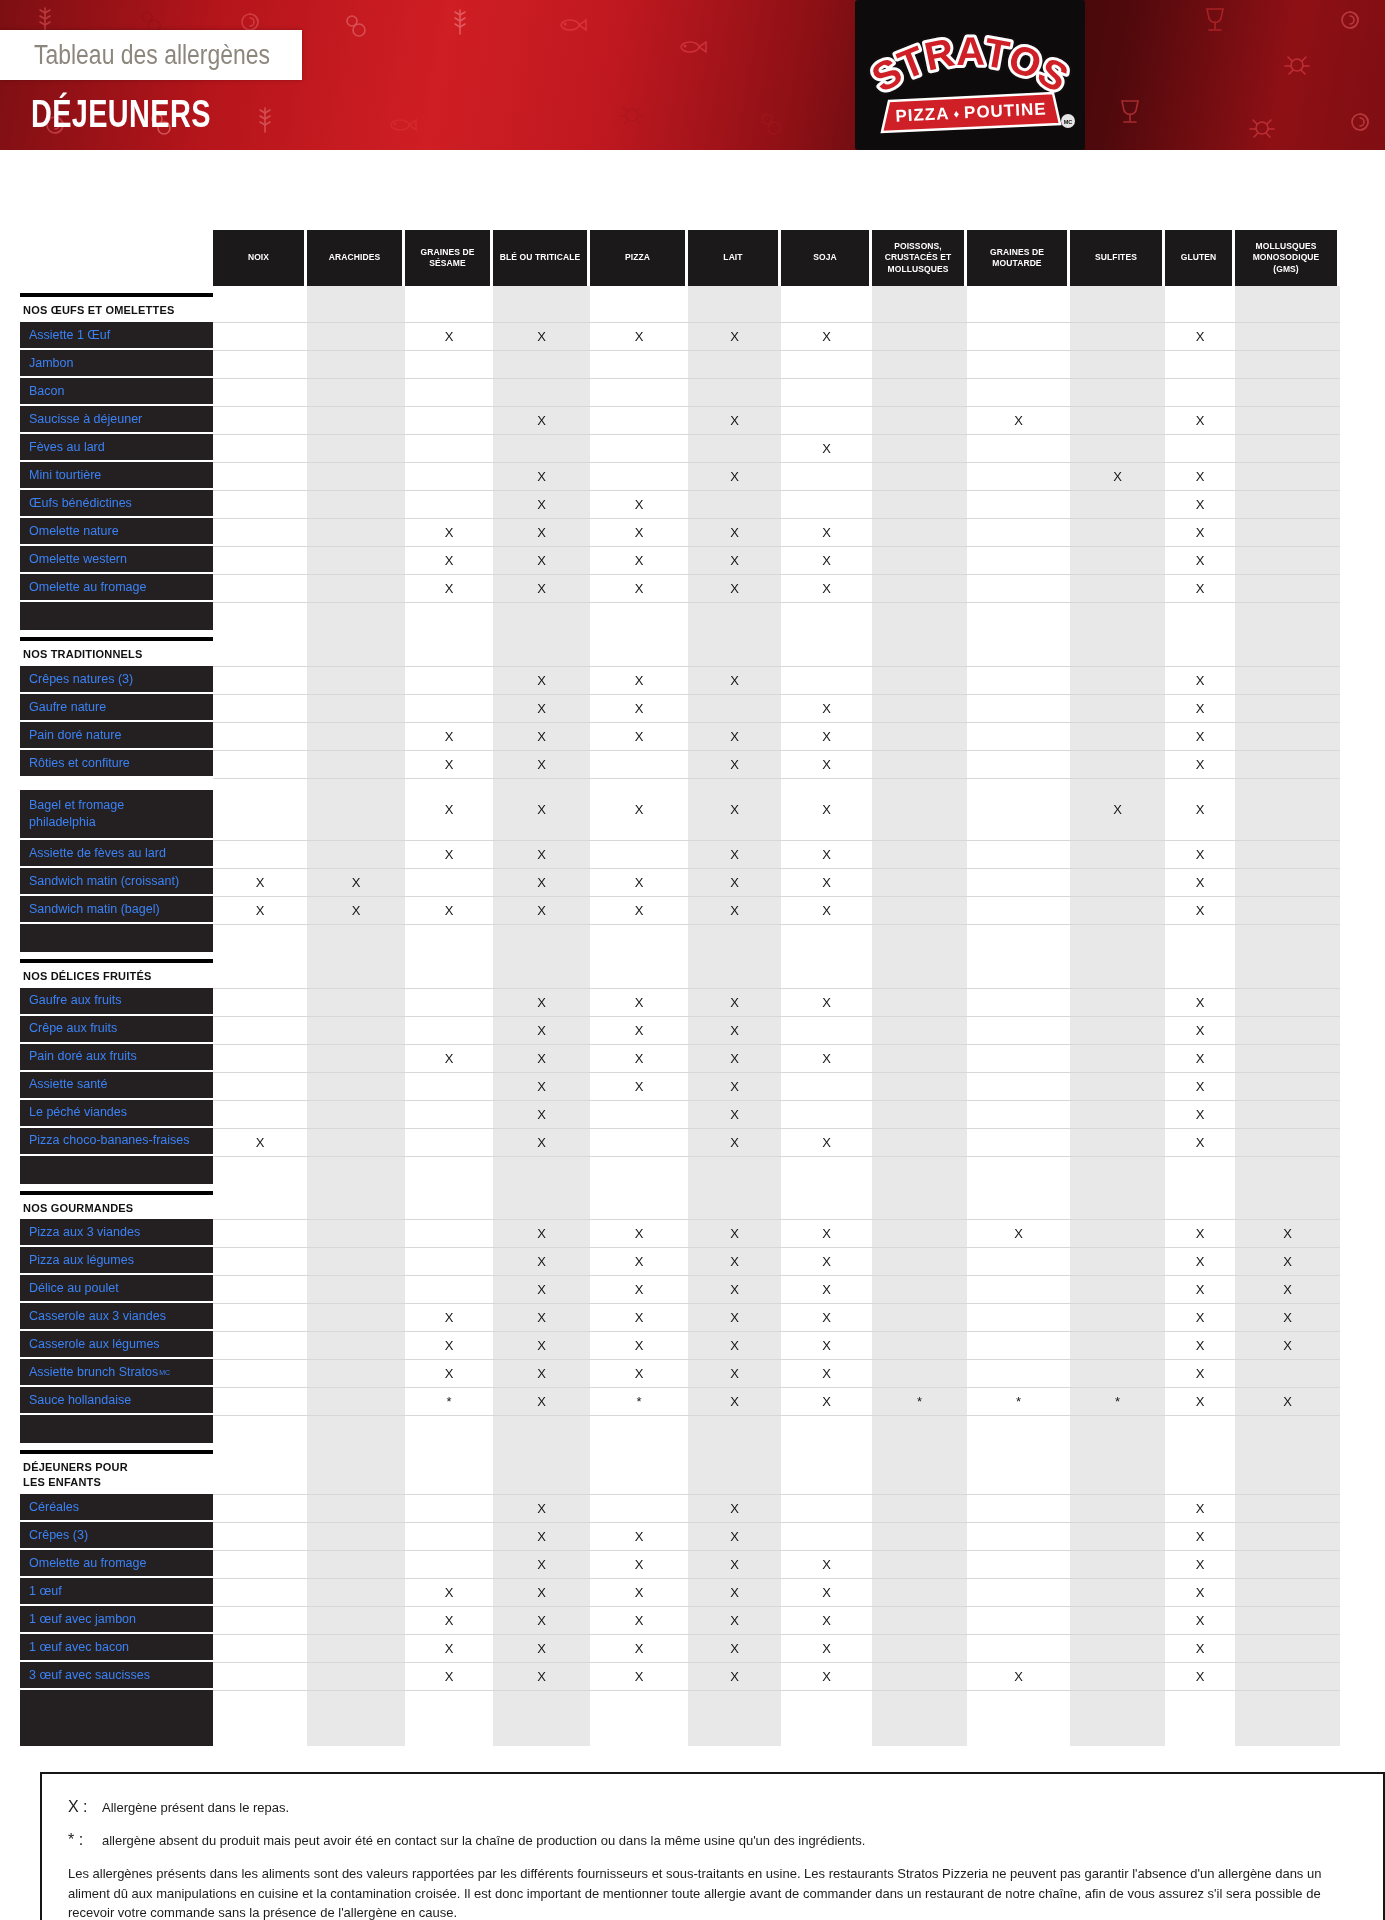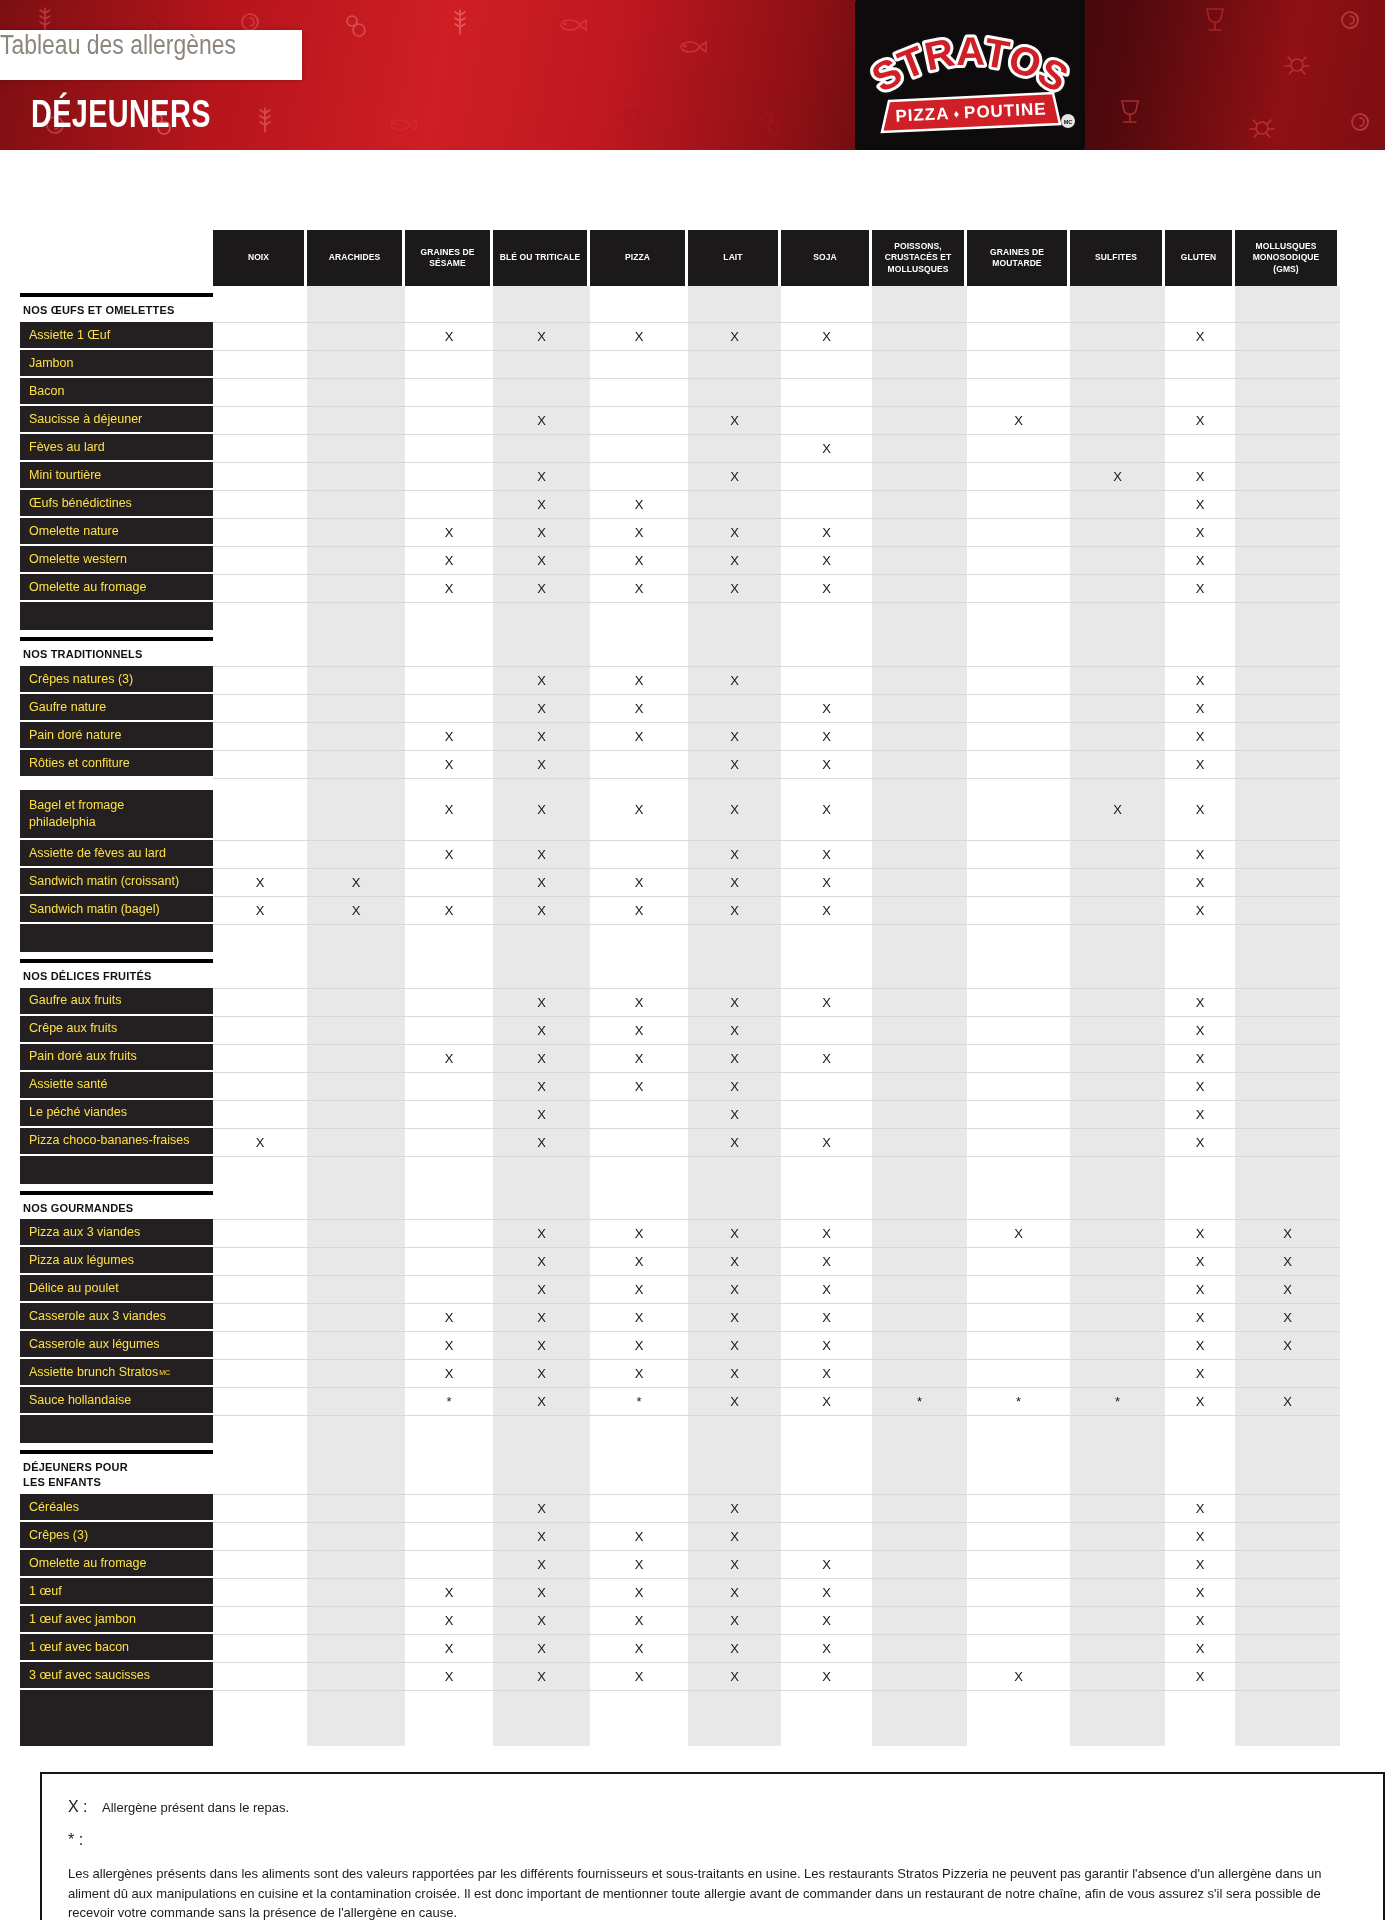--- a/index.html
+++ b/index.html
@@ -2,36 +2,36 @@
 <html><head>
 <meta charset="utf-8">
 <style>
   html,body{margin:0;padding:0;background:#fff;}
   body{width:1385px;height:1920px;font-family:"Liberation Sans",sans-serif;color:#111;position:relative;}
 
   
   .banner{position:relative;width:1385px;height:150px;overflow:hidden;
     background:linear-gradient(100deg,#7c0f13 0%,#b5151b 16%,#cf1e24 32%,#c01820 44%,#8c1015 58%,#40090b 72%,#4f090c 80%,#8e1015 92%,#7f0e12 100%);}
   .pattern{position:absolute;left:0;top:0;width:1385px;height:150px;}
-  .title-box{position:absolute;left:0;top:30px;width:302px;height:50px;background:#fff;display:flex;align-items:flex-start;box-sizing:border-box;box-shadow:0 0 4px rgba(0,0,0,.25);}
+  .title-box{position:absolute;left:0;top:30px;width:302px;height:50px;background:#fff;display:flex;align-items:center;box-sizing:border-box;padding-left:34px;box-shadow:0 0 4px rgba(0,0,0,.25);}
   .title-box span{font-size:27px;color:#8d867d;display:inline-block;transform:scaleX(.85);transform-origin:left center;white-space:nowrap;}
   .subtitle{position:absolute;left:31px;top:92px;color:#fff;font-size:39px;font-weight:700;display:inline-block;transform:scaleX(.74);transform-origin:left center;letter-spacing:.5px;}
   .logo{position:absolute;left:855px;top:0;width:230px;height:150px;background:#0d0b0c;border-radius:3px;}
 
   
   .tblwrap{margin:80px 0 0 20px;}
   .grid{display:grid;width:1320px;}
   .grid div{box-sizing:border-box;}
   .corner{background:#fff;}
   .hcell{background:#1c191a;color:#fff;font-size:8.5px;font-weight:700;display:flex;align-items:center;justify-content:center;text-align:center;height:56px;border-right:3px solid #fff;line-height:1.35;padding:2px 4px;letter-spacing:.1px;}
   .band{background:#fff;}
   .band.g{background:#e8e8e8;}
   .sp{height:7px;}
   .ttl{border-top:4px solid #000;font-weight:700;font-size:11px;padding:6px 0 4px 3px;white-space:pre-line;line-height:1.35;min-height:27px;letter-spacing:.2px;background:#fff;}
-  .lbl{background:#242021;color:#fde047;font-size:12.5px;display:flex;align-items:center;padding:1px 4px 1px 9px;border-bottom:2px solid #fff;min-height:28px;white-space:pre-line;line-height:1.3;}
+  .lbl{background:#242021;color:#3b82f6;font-size:12.5px;display:flex;align-items:center;padding:1px 4px 1px 9px;border-bottom:2px solid #fff;min-height:28px;white-space:pre-line;line-height:1.3;}
   .lbl sup{font-size:7px;margin-left:1px;}
   .lbl.tall{min-height:50px;margin-top:12px;}
   .dcell{display:flex;align-items:center;justify-content:center;font-size:13px;color:#151515;border-top:1px solid #d8d8d8;}
   .fill{height:28px;}
   .fill.last{height:56px;}
   .filllbl{background:#242021;}
   .fcell{border-top:1px solid #d8d8d8;}
 
   
   .legend{width:1345px;margin:26px 0 0 20px;border:2px solid #161616;padding:24px 28px 26px 26px;box-sizing:border-box;background:#fff;}
@@ -832,16 +832,17 @@
       <div class="fill fcell band g last"></div>
     </div>
 
   <footer class="legend">
     <div class="leg-item">
       <span class="leg-sym">X :</span>
       <span>Allergène présent dans le repas.</span>
     </div>
     <div class="leg-item">
       <span class="leg-sym">* :</span>
+      <span>allergène absent du produit mais peut avoir été en contact sur la chaîne de production ou dans la même usine qu'un des ingrédients.</span>
     </div>
     <p class="leg-par">Les allergènes présents dans les aliments sont des valeurs rapportées par les différents fournisseurs et sous-traitants en usine.  Les restaurants Stratos Pizzeria ne peuvent pas garantir l'absence d'un allergène dans un aliment dû aux manipulations en cuisine et la contamination croisée.  Il est donc important de mentionner toute allergie avant de commander dans un restaurant de notre chaîne, afin de vous assurez s'il sera possible de recevoir votre commande sans la présence de l'allergène en cause.</p>
   </footer>
 </main>
 
 </body></html>

